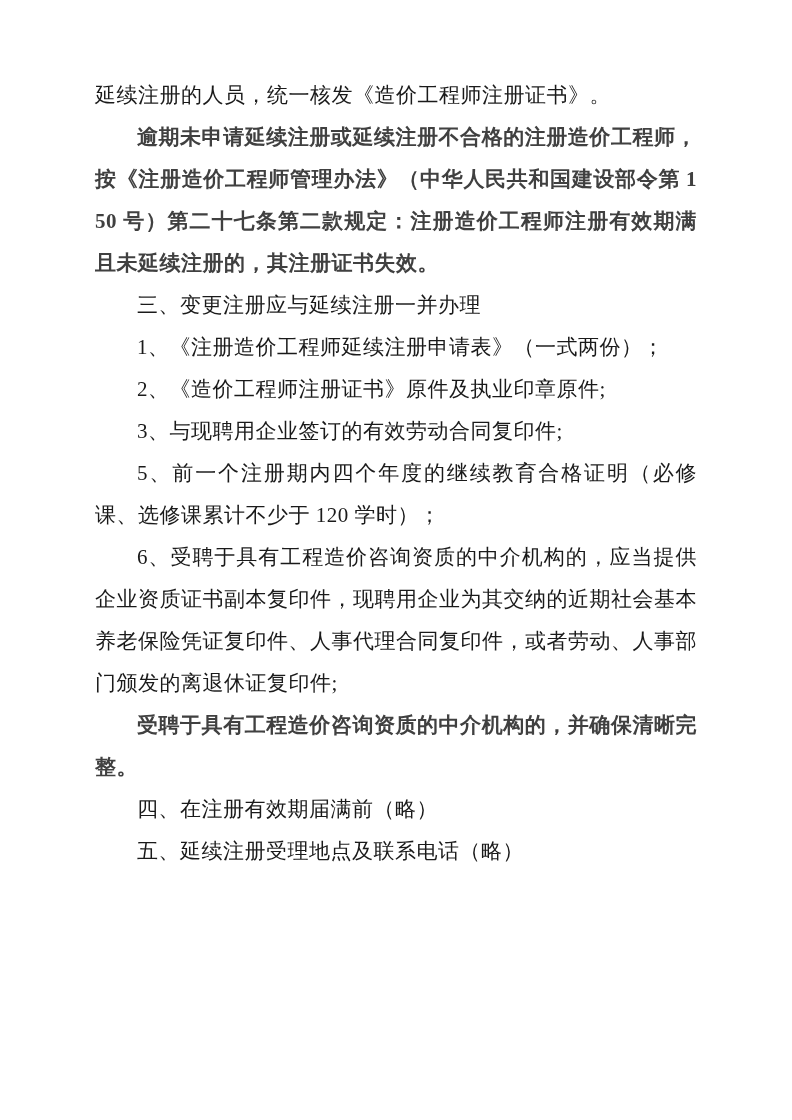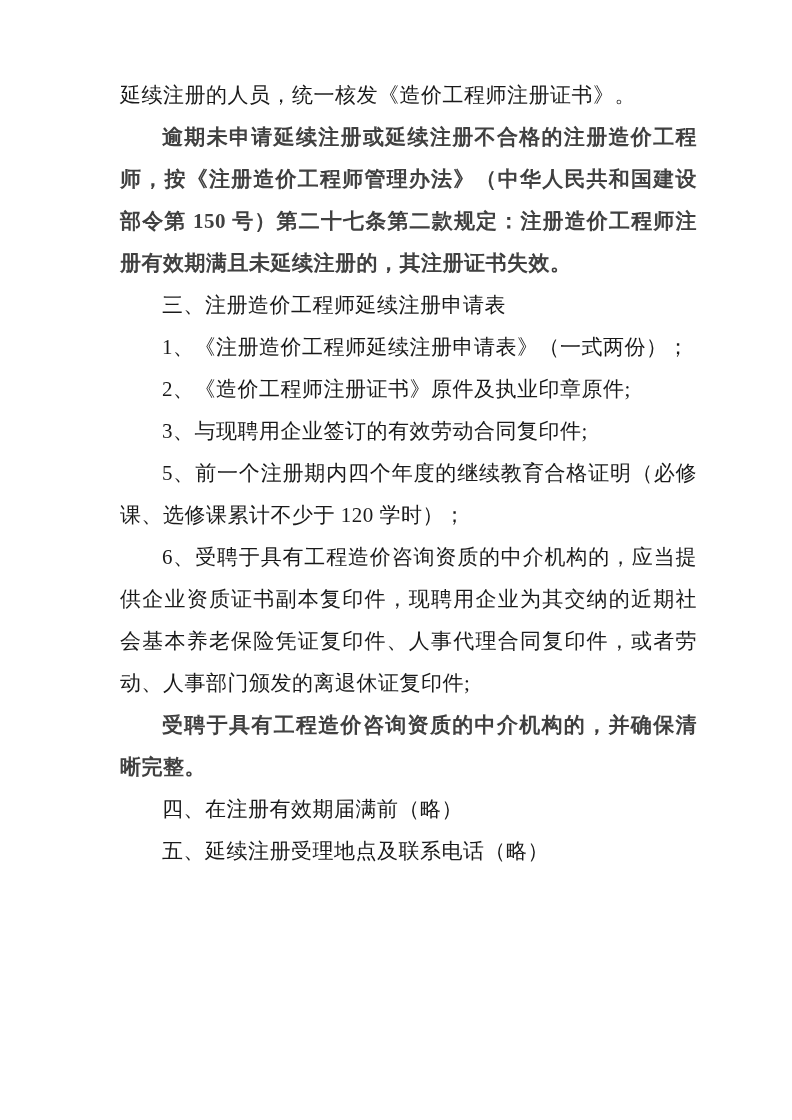--- a/index.html
+++ b/index.html
@@ -7,21 +7,21 @@
     width: 792px;
     background: #ffffff;
   }
   body {
     font-family: "Liberation Serif", "DejaVu Serif", serif;
   }
   .page {
     width: 792px;
     height: 868px;
     background: #ffffff;
-    padding: 74px 95px 40px 120px;
+    padding: 74px 95px 40px 95px;
     overflow: hidden;
   }
   .doc-body p.para {
     font-size: 21px;
     line-height: 42px;
     color: #1a1a1a;
     text-align: justify;
     text-justify: inter-ideograph;
     letter-spacing: 0.5px;
     word-break: break-all;
@@ -34,21 +34,21 @@
     color: #404040;
   }
 </style>
 </head>
 <body>
 
 <div class="page">
   <div class="doc-body">
       <p class="para">延续注册的人员，统一核发《造价工程师注册证书》。</p>
       <p class="para indent bold">逾期未申请延续注册或延续注册不合格的注册造价工程师，按《注册造价工程师管理办法》（中华人民共和国建设部令第 150 号）第二十七条第二款规定：注册造价工程师注册有效期满且未延续注册的，其注册证书失效。</p>
-      <p class="para indent">三、注册造价工程师延续注册申请表</p>
+      <p class="para indent">三、变更注册应与延续注册一并办理</p>
       <p class="para indent">1、《注册造价工程师延续注册申请表》（一式两份）；</p>
       <p class="para indent">2、《造价工程师注册证书》原件及执业印章原件;</p>
       <p class="para indent">3、与现聘用企业签订的有效劳动合同复印件;</p>
       <p class="para indent">5、前一个注册期内四个年度的继续教育合格证明（必修课、选修课累计不少于 120 学时）；</p>
       <p class="para indent">6、受聘于具有工程造价咨询资质的中介机构的，应当提供企业资质证书副本复印件，现聘用企业为其交纳的近期社会基本养老保险凭证复印件、人事代理合同复印件，或者劳动、人事部门颁发的离退休证复印件;</p>
       <p class="para indent bold">受聘于具有工程造价咨询资质的中介机构的，并确保清晰完整。</p>
       <p class="para indent">四、在注册有效期届满前（略）</p>
       <p class="para indent">五、延续注册受理地点及联系电话（略）</p>
       <p class="para indent">六、其他事项</p>
     </div>

